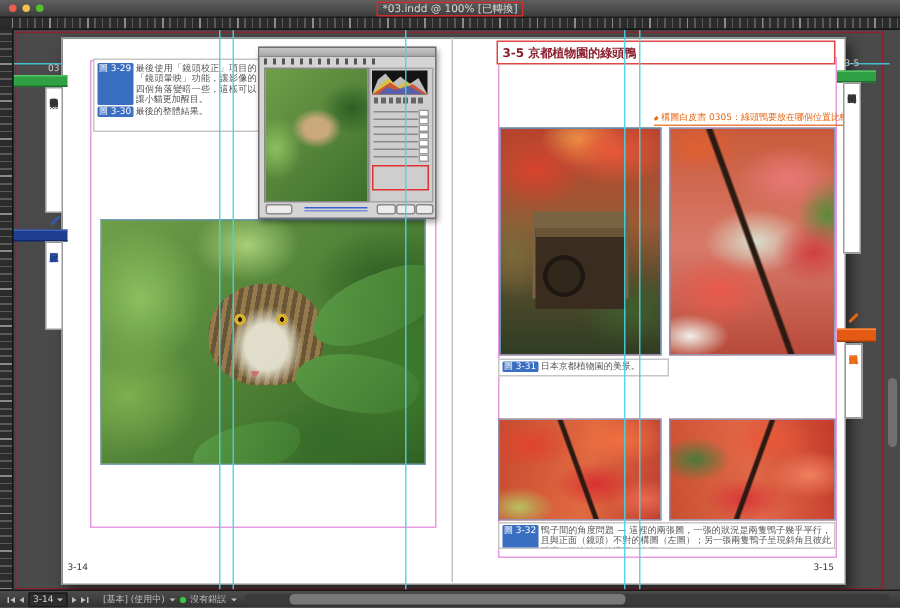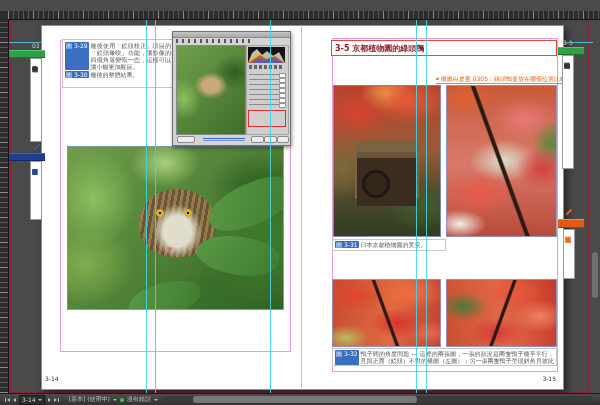--- a/index.html
+++ b/index.html
@@ -154,20 +154,26 @@
   .hscroll-track{flex:1;height:7px;background:#3a3a3a;border-radius:3px;position:relative;margin:0 2px;}
   .hscroll-thumb{position:absolute;left:7%;top:0;width:52%;height:7px;background:#787878;border-radius:3px;}
   .vscroll-thumb{left:592px;top:252px;width:6px;height:46px;background:#707070;border-radius:3px;z-index:13;}
   .nowrap{white-space:nowrap;}
 </style>
 </head>
 <body>
 
 <div id="app">
 
+  <div class="abs titlebar">
+    <div class="light red"></div>
+    <div class="light yellow"></div>
+    <div class="light green"></div>
+    <div class="title-badge">*03.indd @ 100% [已轉換]</div>
+  </div>
 
   <div class="abs hruler"></div>
   <div class="abs corner"></div>
   <div class="abs vruler"></div>
 
   <div class="abs redframe"></div>
   <div class="abs hguide"></div>
 
   <div class="abs spread"></div>
   <div class="abs gutter"></div>
@@ -220,21 +226,21 @@
     <div class="cat-eye" style="left:41%;"></div>
     <div class="cat-eye" style="left:54%;"></div>
     <div class="cat-nose"></div>
     <div class="leaf" style="right:-6%;top:22%;width:42%;height:26%;transform:rotate(-18deg);"></div>
     <div class="leaf" style="right:2%;top:55%;width:38%;height:24%;transform:rotate(14deg);"></div>
     <div class="leaf" style="left:28%;bottom:-4%;width:34%;height:20%;transform:rotate(-8deg);"></div>
   </div>
 
   <div class="abs pnum" style="left:45px;top:375px;">3-14</div>
 
-  <div class="abs heading-box" style="left:331px;top:40px;width:224px;height:14px;">
+  <div class="abs heading-box" style="left:331px;top:27px;width:224px;height:14px;">
     <span class="heading-txt">3-5 京都植物園的綠頭鴨</span>
   </div>
 
   <div class="abs cjk" style="left:332px;top:56px;width:224px;height:18px;">京都府立植物園是日本最早的公立植物園，每當秋季來臨，它的楓葉林區是最令人讚嘆的美景，而其中池塘的各種鴨子與紅葉相映成趣，除了不怕人看，更是不得不拍！</div>
 
   <div class="abs annot" style="left:436px;top:74px;width:136px;height:9px;">
     <span class="pencil" style="background:#e8650f;"></span>
     <span>構圖白皮書 0305：綠頭鴨要放在哪個位置比較好</span>
   </div>
 

